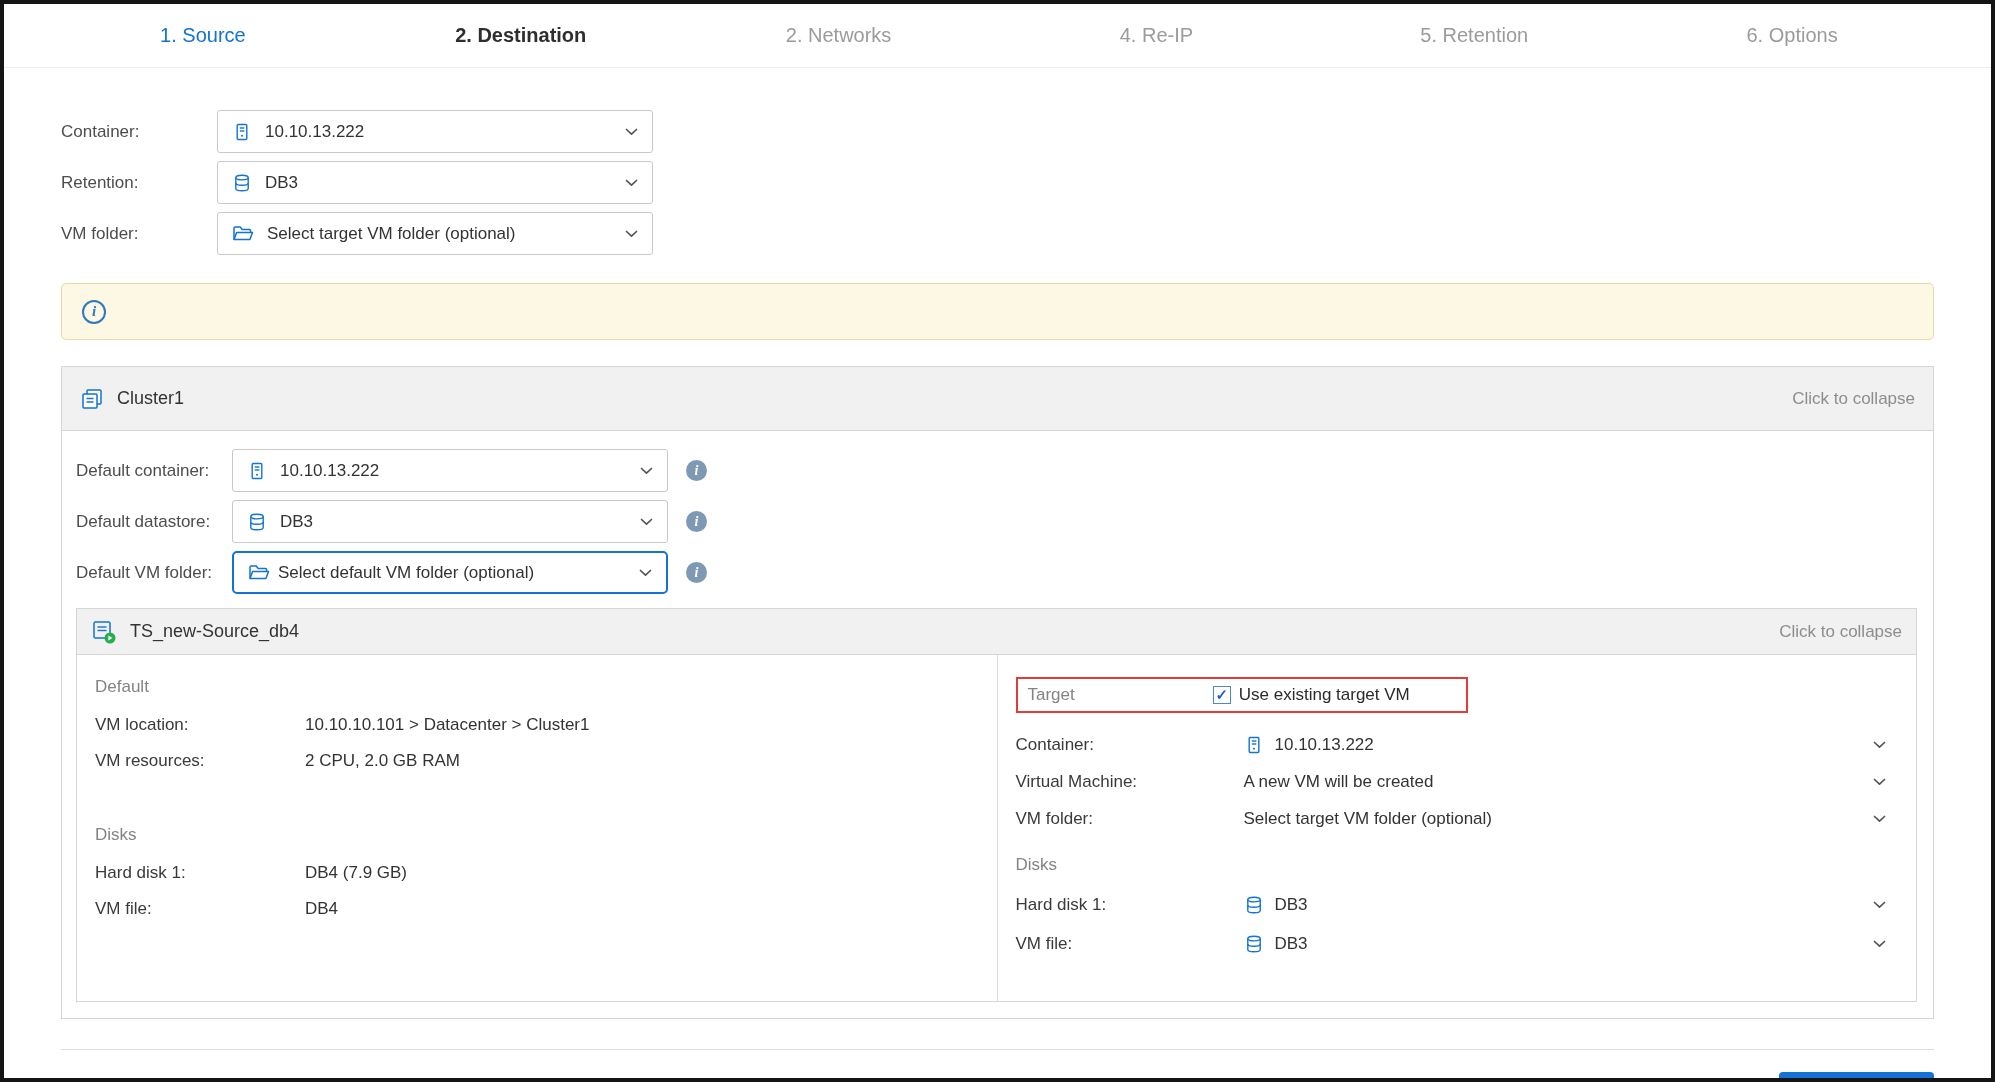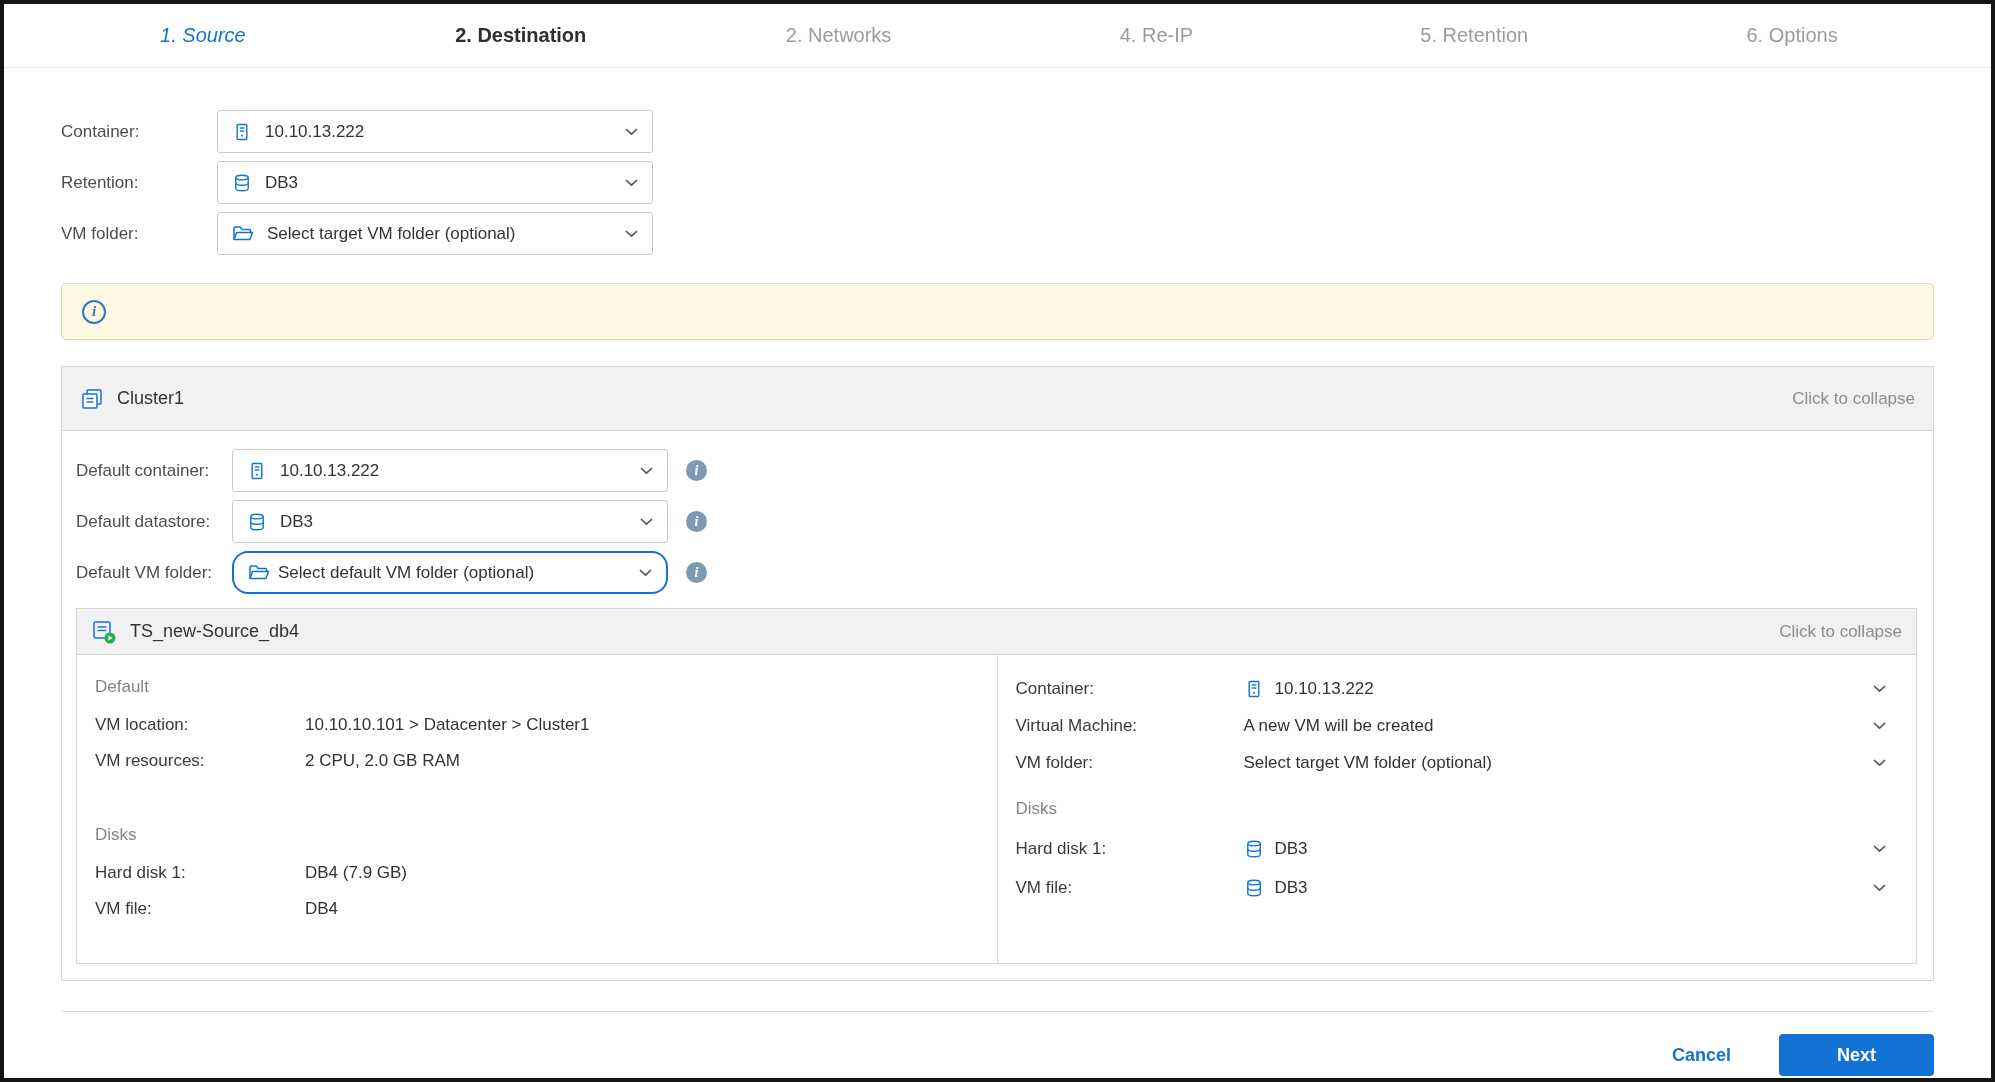--- a/index.html
+++ b/index.html
@@ -4,33 +4,33 @@
 <style>
   * { margin:0; padding:0; box-sizing:border-box; }
   html,body { background:#ffffff; }
   body { font-family:"Liberation Sans", sans-serif; color:#333; }
 
   .frame { width:1995px; height:1082px; background:#fff; border:4px solid #141414; overflow:hidden; }
 
   
   .steps { display:flex; align-items:center; height:64px; padding:0 40px; border-bottom:1px solid #ededed; }
   .step { flex:1; text-align:center; font-size:20px; color:#9b9b9b; cursor:pointer; }
-  .step.done { color:#1273d4;font-style:italic; }
+  .step.done { color:#1273d4; }
   .step.active { color:#2e2e2e; font-weight:700; }
 
   .content { padding:0 57px; }
 
   
   .frow { display:flex; align-items:center; margin-bottom:8px; }
   .frow .lbl { width:156px; font-size:17px; color:#4d4d4d; flex:none; }
   .dropdown { width:436px; height:43px; border:1px solid #c9c9c9; border-radius:3px; background:#fff;
               display:flex; align-items:center; gap:13px; padding:0 14px; font-size:17px; color:#333; cursor:pointer; }
   .dropdown .dval { white-space:nowrap; overflow:hidden; }
   .dropdown .chev { margin-left:auto; display:flex; }
-  .dropdown.focused { border:2px solid #1273d4; border-radius:16px;gap:8px; }
+  .dropdown.focused { border:2px solid #1273d4; border-radius:5px;gap:8px; }
   .it { }
 
   .top-form { margin-top:42px; }
 
   
   .banner { margin-top:28px; height:57px; background:#fcf8e3; border:1px solid #e9d9a5; border-radius:5px;
             display:flex; align-items:center; gap:15px; padding:0 20px; font-size:17px; color:#333; }
   .info-ring { width:24px; height:24px; border-radius:50%; border:2px solid #2f78c2; color:#2f78c2; flex:none;
                display:flex; align-items:center; justify-content:center;
                font-family:"Liberation Serif", serif; font-style:italic; font-weight:700; font-size:15px; }
@@ -270,20 +270,29 @@
                 <span class="k">Hard disk 1:</span>
                 <span class="v">DB4 (7.9 GB)</span>
               </div>
               <div class="kv">
                 <span class="k">VM file:</span>
                 <span class="v">DB4</span>
               </div>
             </div>
 
             <div class="vcol right">
+              <div class="target-head">
+                <div class="red-box">
+                  <span class="sec-inline">Target</span>
+                  <label class="cbx">
+                    <span class="box"></span>
+                    <span>Use existing target VM</span>
+                  </label>
+                </div>
+              </div>
 
               <div class="tkv">
                 <span class="k">Container:</span>
                 <span class="val">
                   <span class="icon">
                     <svg width="20" height="20" viewBox="0 0 20 20" fill="none" stroke="#1273d4" stroke-width="1.4">
                       <rect x="5.2" y="2.5" width="9.6" height="15" rx="1"></rect>
                       <line x1="7.8" y1="6" x2="12.4" y2="6"></line>
                         <line x1="7.8" y1="9" x2="12.4" y2="9"></line>
                       <circle cx="10" cy="13.8" r="1" fill="#1273d4" stroke="none"></circle>

